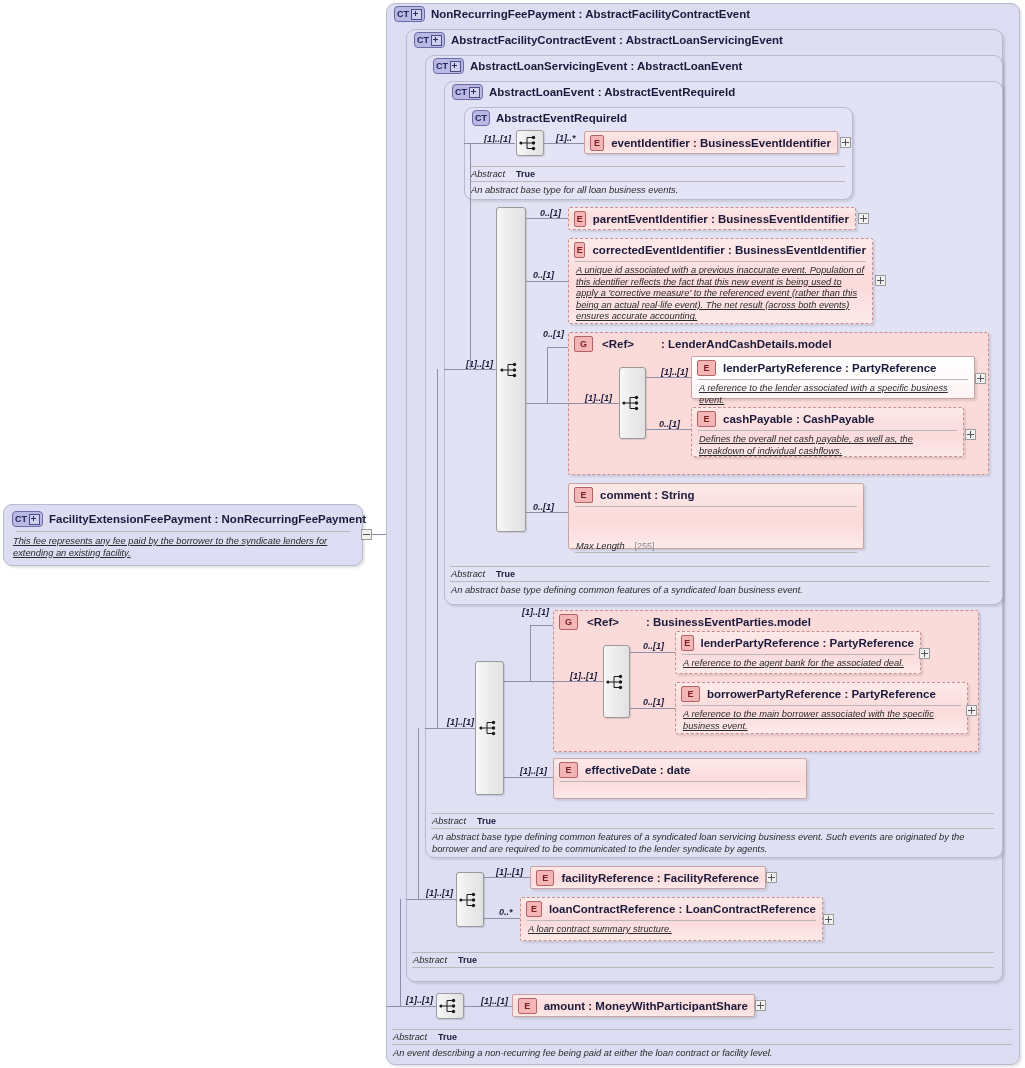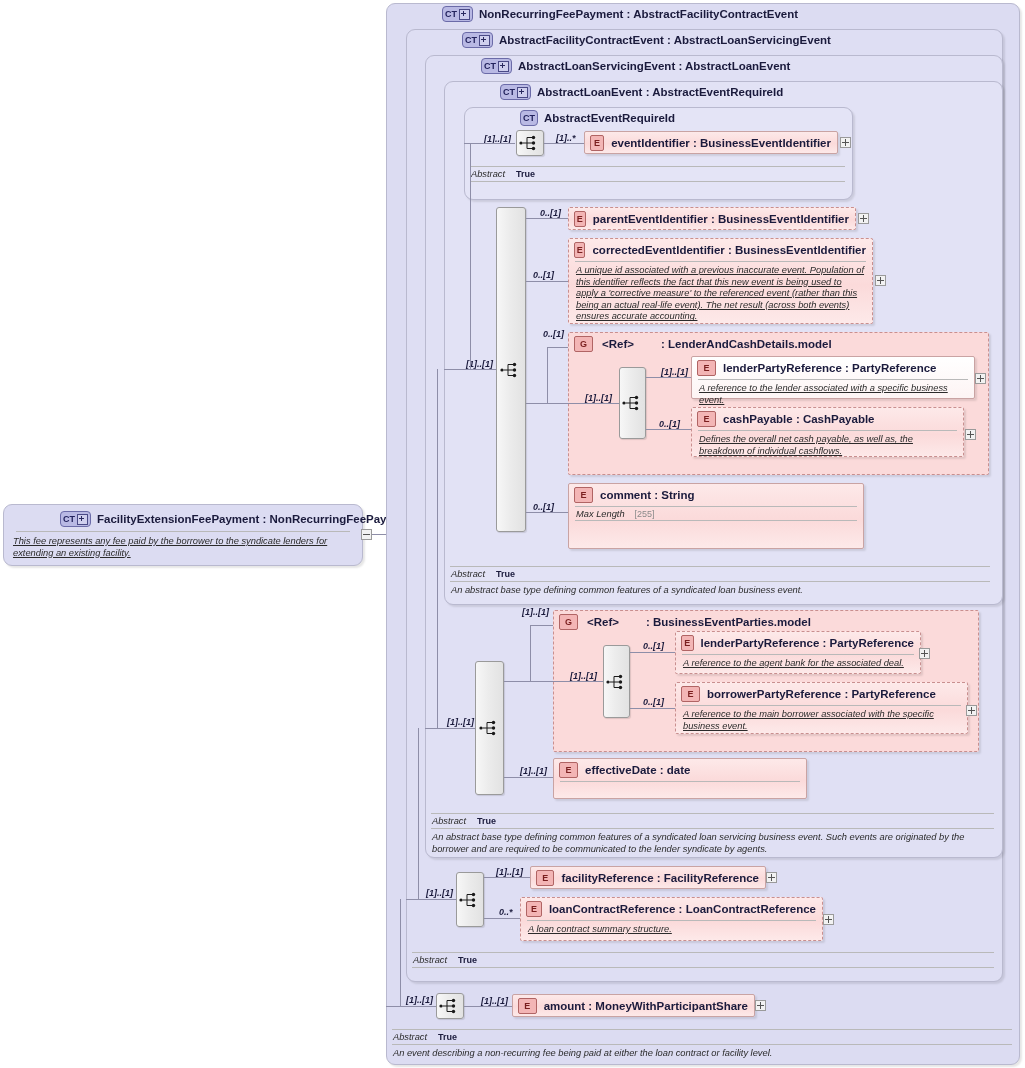--- a/index.html
+++ b/index.html
@@ -17,21 +17,21 @@
   .ct-box.lvl4{background:#e2e2f5;}
   .ct-box.lvl5{background:#e4e4f6;}
   .ct-box.root{background:#dcdcf2;}
 
   
   .ct-head{position:absolute;display:flex;align-items:center;gap:6px;
            white-space:nowrap;}
   .ct-badge{display:inline-flex;align-items:center;justify-content:space-between;
             border:1px solid #6b6ba8;border-radius:4px;background:#b9b9e4;
             height:14px;padding:0 2px;font-size:9px;font-weight:bold;
-            color:#22225c;letter-spacing:0;line-height:1;margin-left:48px;}
+            color:#22225c;letter-spacing:0;line-height:1;}
   .ct-badge .pl{display:inline-block;width:9px;height:9px;margin-left:2px;
             border:1px solid #4a4a86;background:#cfcfee;position:relative;}
   .ct-badge .pl:before{content:"";position:absolute;left:3px;top:1px;width:1px;height:5px;background:#2a2a60;}
   .ct-badge .pl:after{content:"";position:absolute;left:1px;top:3px;width:5px;height:1px;background:#2a2a60;}
   .ct-title{font-size:11.5px;font-weight:bold;color:#1a1a3c;}
 
   
   .el{position:absolute;border:1px solid #c9a3a3;border-radius:2px;
       background:linear-gradient(180deg,#fde9e9 0%,#fbdada 55%,#fde9e9 100%);
       box-shadow:2px 2px 2px rgba(0,0,0,.10);box-sizing:border-box;}
@@ -42,21 +42,21 @@
   .e-badge{display:inline-flex;align-items:center;justify-content:center;
            width:17px;height:14px;border:1px solid #b06464;border-radius:2px;
            background:#f3b5b5;font-size:9px;font-weight:bold;color:#7a1f1f;line-height:1;}
   .g-badge{display:inline-flex;align-items:center;justify-content:center;
            width:17px;height:14px;border:1px solid #b06464;border-radius:2px;
            background:#f3b5b5;font-size:9px;font-weight:bold;color:#7a1f1f;line-height:1;}
   .el-name{font-size:11.5px;font-weight:bold;color:#1a1a3c;}
   .el-rule{height:1px;background:#b9b9b9;margin:0 6px;}
   .el-doc{font-size:9.3px;font-style:italic;color:#2b2b2b;padding:3px 7px 4px 7px;
           line-height:1.25;text-decoration:underline;}
-  .el-facet{display:flex;gap:10px;font-size:9.3px;padding:2px 7px 1px 7px;align-items:baseline;}
+  .el-facet{display:flex;gap:10px;font-size:9.3px;padding:2px 7px 1px 7px;align-items:baseline;margin-top:32px;}
   .el-facet .fname{font-style:italic;color:#2b2b2b;}
   .el-facet .fval{color:#8a8a8a;font-size:9px;}
 
   
   .expander{position:absolute;width:11px;height:11px;border:1px solid #9a9a9a;
             background:#f2f2f2;box-sizing:border-box;}
   .expander:before{content:"";position:absolute;left:4px;top:1px;width:1px;height:7px;background:#555;}
   .expander:after{content:"";position:absolute;left:1px;top:4px;width:7px;height:1px;background:#555;}
   .minus{position:absolute;width:11px;height:11px;border:1px solid #9a9a9a;
          background:#f2f2f2;box-sizing:border-box;}
@@ -173,20 +173,21 @@
 </div>
 <div class="expander" style="left:840px;top:137px;"></div>
 
 <div class="foot" style="left:470px;top:166px;width:375px;">
   <div class="rule"></div>
   <div class="row">
     <span class="lbl">Abstract</span>
     <span class="val">True</span>
   </div>
   <div class="rule"></div>
+  <div class="doc">An abstract base type for all loan business events.</div>
 </div>
 
 <div class="ln lnh" style="left:444px;top:369px;width:52px;"></div>
 <div class="card" style="left:466px;top:359px;">[1]..[1]</div>
 <div class="seq" style="left:496px;top:207px;width:30px;height:325px;">
   <svg class="glyph" viewBox="0 0 22 16">
     <circle cx="2" cy="8" r="1.6" fill="#1a1a1a"></circle>
     <line x1="3.6" y1="8" x2="8" y2="8" stroke="#1a1a1a" stroke-width="1"></line>
     <line x1="8" y1="2.5" x2="8" y2="13.5" stroke="#1a1a1a" stroke-width="1"></line>
     <line x1="8" y1="2.5" x2="13" y2="2.5" stroke="#1a1a1a" stroke-width="1"></line>

